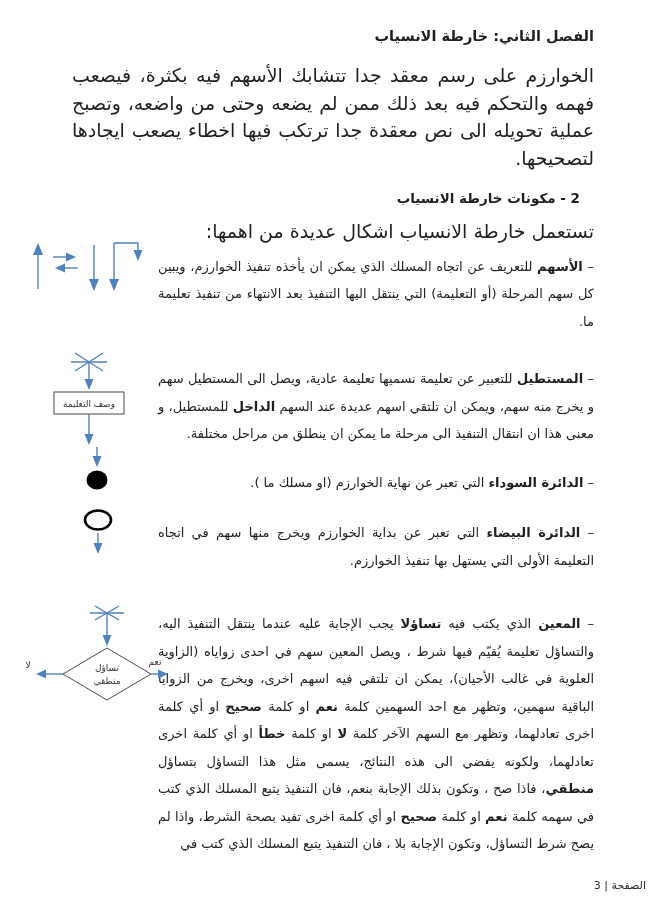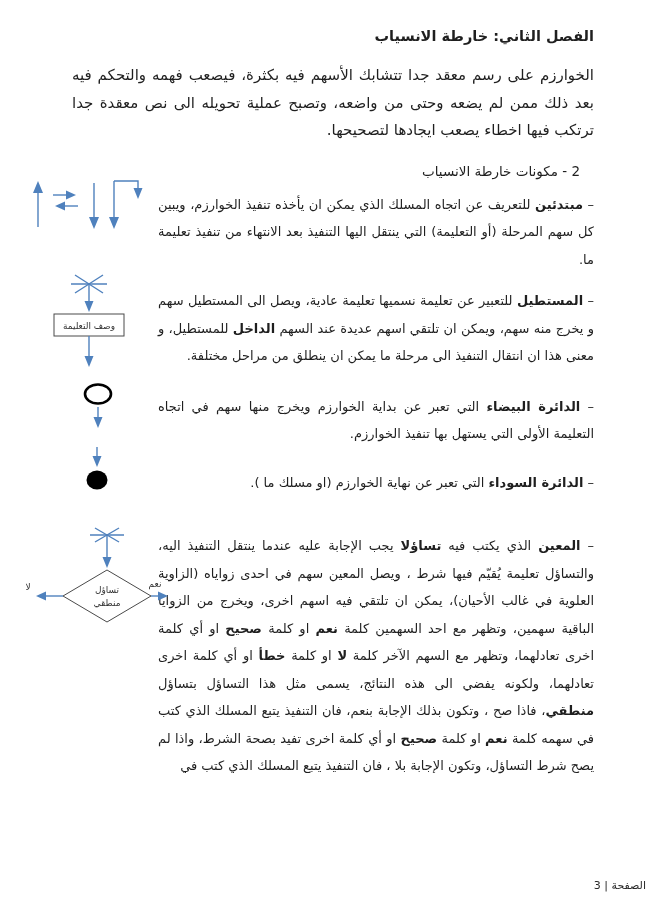--- a/index.html
+++ b/index.html
@@ -9,34 +9,34 @@
     width: 660px;
     height: 900px;
     background: #ffffff;
     font-family: "DejaVu Sans", sans-serif;
     direction: rtl;
     color: #1f1f1f;
     overflow: hidden;
   }
   .content { position: absolute; top: 0; left: 0; right: 0; padding: 28px 66px 0 72px; }
   .title   { margin: 0 0 18px; font-size: 14.5px; font-weight: bold; text-align: right; }
-  .para    { margin: 0; font-size: 15px; line-height: 27.5px; text-align: justify; }
+  .para    { margin: 0; font-size: 19px; line-height: 27.5px; text-align: justify; }
   .para.indent { text-indent: 22px; }
-  .heading { margin: 18px 14px 12px 0; font-size: 13.5px; font-weight: normal; text-align: right; }
+  .heading { margin: 18px 14px 12px 0; font-size: 13.5px; font-weight: bold; text-align: right; }
   .intro   { margin: 0; }
   .items   { margin: 0; }
   .item {
     position: relative;
     padding-left: 86px;
     font-size: 13px;
     line-height: 27.5px;
     text-align: justify;
   }
   .item-1 { margin-top: 7px; }
-  .item-2 { margin-top: 14px; }
+  .item-2 { margin-top: 30px; }
   .item-3 { margin-top: 23px; }
   .item-4 { margin-top: 21px; }
   .item-5 { margin-top: 36px; }
   .b { font-weight: bold; }
   .icon { position: absolute; }
   .arrow-stroke { stroke: var(--arrow, #4f81bd); stroke-width: 1.4; fill: none; }
   .arrow-fill   { fill: var(--arrow, #4f81bd); }
   .shape-stroke { stroke: #4a4a4a; stroke-width: 1; fill: #ffffff; }
   .svg-label { font-size: 9px; fill: #333; font-family: "DejaVu Sans", sans-serif; direction: rtl; }
   .footer {
@@ -51,25 +51,26 @@
 <body>
 
 <div class="page" style="--arrow: #4f81bd;">
   <div class="content">
 
     <h1 class="title">الفصل الثاني: خارطة الانسياب</h1>
 
     <p class="para"><span>الخوارزم على رسم معقد جدا تتشابك الأسهم فيه بكثرة،  فيصعب فهمه والتحكم فيه بعد ذلك ممن لم يضعه وحتى من واضعه، وتصبح عملية  تحويله الى نص معقدة جدا ترتكب فيها اخطاء يصعب ايجادها لتصحيحها.</span></p>
 
     <h2 class="heading">2 - مكونات خارطة الانسياب</h2>
+    <p class="para intro">تستعمل خارطة الانسياب اشكال عديدة من اهمها:</p>
 
     <div class="items">
 
       <div class="item item-1">
-        <span>– </span><span class="b">مبتدئين</span><span> للتعريف عن اتجاه المسلك الذي يمكن ان يأخذه تنفيذ الخوارزم، ويبين كل سهم  المرحلة (أو التعليمة) التي ينتقل اليها التنفيذ بعد الانتهاء من تنفيذ تعليمة ما.</span><svg class="icon" style="left:-46px; top:-16px;" width="118" height="58" viewBox="0 0 118 58">
+        <span>– </span><span class="b">الأسهم</span><span> للتعريف عن اتجاه المسلك الذي يمكن ان يأخذه تنفيذ الخوارزم، ويبين كل سهم  المرحلة (أو التعليمة) التي ينتقل اليها التنفيذ بعد الانتهاء من تنفيذ تعليمة ما.</span><svg class="icon" style="left:-46px; top:-16px;" width="118" height="58" viewBox="0 0 118 58">
           <line class="arrow-stroke" x1="12" y1="52" x2="12" y2="16"></line>
           <polygon class="arrow-fill" points="12,6 7,18 17,18"></polygon>
           <line class="arrow-stroke" x1="27" y1="20" x2="42" y2="20"></line>
           <polygon class="arrow-fill" points="50,20 40,15.5 40,24.5"></polygon>
           <line class="arrow-stroke" x1="52" y1="31" x2="37" y2="31"></line>
           <polygon class="arrow-fill" points="29,31 39,26.5 39,35.5"></polygon>
           <line class="arrow-stroke" x1="68" y1="8" x2="68" y2="44"></line>
           <polygon class="arrow-fill" points="68,54 63,42 73,42"></polygon>
           <line class="arrow-stroke" x1="88" y1="6" x2="88" y2="44"></line>
           <polygon class="arrow-fill" points="88,54 83,42 93,42"></polygon>
@@ -85,33 +86,33 @@
           <line class="arrow-stroke" x1="23" y1="13" x2="59" y2="13"></line>
           <line class="arrow-stroke" x1="41" y1="13" x2="41" y2="32"></line>
           <polygon class="arrow-fill" points="41,41 36.5,30 45.5,30"></polygon>
           <rect class="shape-stroke" x="6" y="43" width="70" height="22"></rect>
           <text class="svg-label" x="41" y="57.5" text-anchor="middle">وصف التعليمة</text>
           <line class="arrow-stroke" x1="41" y1="65" x2="41" y2="88"></line>
           <polygon class="arrow-fill" points="41,96 36.5,85 45.5,85"></polygon>
         </svg>
       </div>
 
+      <div class="item item-4">
+        <span>– </span><span class="b">الدائرة السوداء</span><span> التي تعبر عن نهاية الخوارزم  (او مسلك ما ).</span><svg class="icon" style="left:6px; top:-24px;" width="40" height="50" viewBox="0 0 40 50">
+          <line class="arrow-stroke" x1="19" y1="2" x2="19" y2="14"></line>
+          <polygon class="arrow-fill" points="19,22 14.5,11 23.5,11"></polygon>
+          <ellipse cx="19" cy="35" rx="10.5" ry="9.5" fill="#000000"></ellipse>
+        </svg>
+      </div>
+
       <div class="item item-3">
         <span>– </span><span class="b">الدائرة البيضاء</span><span> التي تعبر عن  بداية الخوارزم  ويخرج منها سهم في اتجاه التعليمة الأولى التي يستهل بها تنفيذ الخوارزم.</span><svg class="icon" style="left:4px; top:-12px;" width="44" height="50" viewBox="0 0 44 50">
           <ellipse cx="22" cy="13" rx="13" ry="9.5" fill="#ffffff" stroke="#000000" stroke-width="2.6"></ellipse>
           <line class="arrow-stroke" x1="22" y1="26" x2="22" y2="39"></line>
           <polygon class="arrow-fill" points="22,47 17.5,36 26.5,36"></polygon>
-        </svg>
-      </div>
-
-      <div class="item item-4">
-        <span>– </span><span class="b">الدائرة السوداء</span><span> التي تعبر عن نهاية الخوارزم  (او مسلك ما ).</span><svg class="icon" style="left:6px; top:-24px;" width="40" height="50" viewBox="0 0 40 50">
-          <line class="arrow-stroke" x1="19" y1="2" x2="19" y2="14"></line>
-          <polygon class="arrow-fill" points="19,22 14.5,11 23.5,11"></polygon>
-          <ellipse cx="19" cy="35" rx="10.5" ry="9.5" fill="#000000"></ellipse>
         </svg>
       </div>
 
       <div class="item item-5">
         <span>– </span><span class="b">المعين</span><span> الذي يكتب فيه </span><span class="b">تساؤلا</span><span> يجب الإجابة عليه عندما ينتقل التنفيذ اليه، والتساؤل تعليمة يُقيّم فيها شرط ، ويصل المعين سهم في احدى زواياه (الزاوية العلوية في غالب الأحيان)،  يمكن ان تلتقي فيه اسهم اخرى، ويخرج من الزوايا الباقية سهمين، وتظهر مع احد السهمين كلمة </span><span class="b">نعم</span><span> او كلمة </span><span class="b">صحيح</span><span> او أي كلمة اخرى تعادلهما، وتظهر مع السهم الآخر كلمة </span><span class="b">لا</span><span> او كلمة </span><span class="b">خطأ</span><span> او أي كلمة اخرى تعادلهما، ولكونه يفضي الى هذه النتائج، يسمى مثل هذا التساؤل بتساؤل </span><span class="b">منطقي</span><span>، فاذا صح ، وتكون بذلك الإجابة بنعم، فان التنفيذ يتبع المسلك الذي كتب في سهمه كلمة </span><span class="b">نعم</span><span> او كلمة </span><span class="b">صحيح</span><span> او أي كلمة اخرى تفيد بصحة الشرط، واذا لم يصح شرط التساؤل، وتكون الإجابة بلا ، فان التنفيذ يتبع المسلك الذي كتب في</span><svg class="icon" style="left:-54px; top:-6px;" width="152" height="108" viewBox="0 0 152 108">
           <line class="arrow-stroke" x1="77" y1="2" x2="101" y2="16"></line>
           <line class="arrow-stroke" x1="101" y1="2" x2="77" y2="16"></line>
           <line class="arrow-stroke" x1="72" y1="9" x2="106" y2="9"></line>
           <line class="arrow-stroke" x1="89" y1="9" x2="89" y2="34"></line>
           <polygon class="arrow-fill" points="89,42 84.5,31 93.5,31"></polygon>

